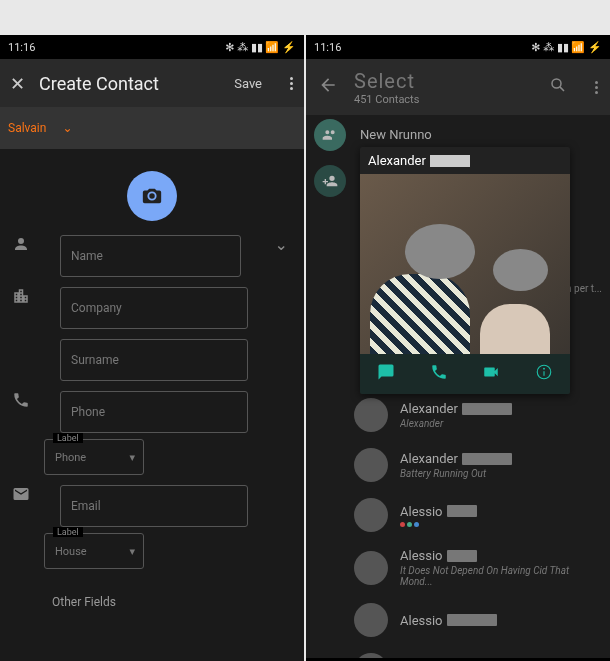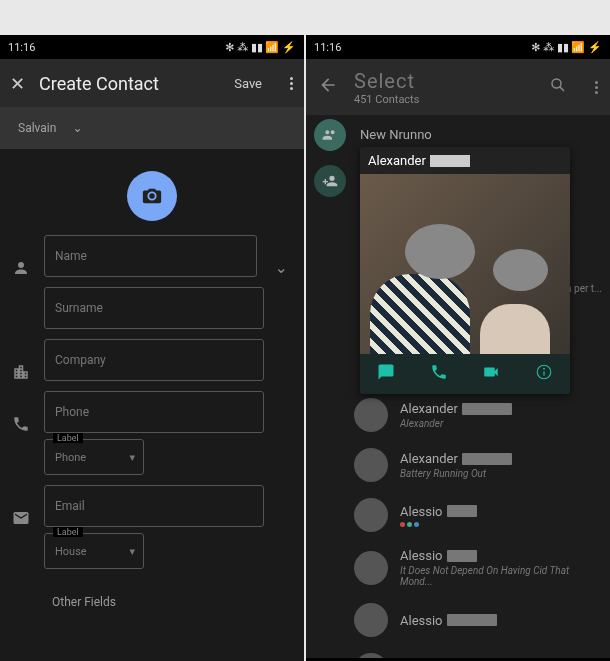--- a/index.html
+++ b/index.html
@@ -8,33 +8,33 @@
 .statusbar { height: 24px; background: #000; display: flex; align-items: center; justify-content: space-between; padding: 0 8px; color: #ddd; font-size: 11px; }
 .statusbar .right { display: flex; align-items: center; gap: 4px; }
 
 
 .l-header { height: 48px; background: #2a2a2a; display: flex; align-items: center; padding: 0 10px; color: #fff; gap: 14px; }
 .l-header .title { flex: 1; font-size: 18px; color: #eee; }
 .l-header .save { font-size: 13px; color: #ccc; }
 .l-header .menu { width: 4px; display: flex; flex-direction: column; gap: 2px; margin-left: 14px; }
 .l-header .menu i { width: 3px; height: 3px; background: #ccc; border-radius: 50%; }
 
-.account { height: 42px; background: #343434; display: flex; align-items: center; padding: 0 18px; gap: 10px; color: #a3a3a3; font-size: 12px; }
+.account { height: 42px; background: #343434; display: flex; align-items: center; padding: 0 8px; gap: 10px; color: #f97316; font-size: 12px; }
 .account .avatar { width: 26px; height: 26px; border-radius: 50%; background: #4a6a8a; display: flex; align-items: center; justify-content: center; overflow: hidden; }
 .account .avatar .head { width: 10px; height: 10px; background: #e8c5a8; border-radius: 50%; margin-top: -4px; }
 .account .pill { background: #222; border-radius: 16px; padding: 4px 10px; display: flex; align-items: center; gap: 6px; flex: 1; margin-left: -6px;}
 .account .bar { height: 12px; width: 80px; background: #888; border-radius: 2px; }
 .account .chev { margin-left: 6px; }
 
 .photo { display: flex; justify-content: center; padding: 22px 0 14px; }
 .photo-btn { width: 50px; height: 50px; border-radius: 50%; background: #7aa8f7; display: flex; align-items: center; justify-content: center; }
 .photo-btn svg { width: 22px; height: 22px; fill: #222; }
 
 .form { flex: 1; overflow: hidden; padding: 0 10px; }
-.row { display: flex; align-items: flex-end; gap: 12px; margin-bottom: 10px; }
+.row { display: flex; align-items: flex-start; gap: 28px; margin-bottom: 10px; }
 .row .ico { width: 22px; display: flex; justify-content: center; color: #888; }
 .row .ico svg { width: 18px; height: 18px; fill: #888; }
 .row .spacer { width: 22px; }
 .field { flex: 1; border: 1px solid #555; border-radius: 3px; height: 42px; display: flex; align-items: center; padding: 0 10px; color: #777; font-size: 12px; background: transparent; position: relative; }
 .field.small { height: 36px; font-size: 11px; width: 100px; flex: 0 0 100px; margin-left: 34px; }
 .row .chev { color: #888; padding: 0 6px; }
 .float-label { position: absolute; top: -7px; left: 8px; background: #000000; padding: 0 4px; font-size: 9px; color: #888; }
 .field .caret { position: absolute; right: 8px; }
 
 .other { color: #999; font-size: 12px; padding: 16px 0 8px 42px; }
@@ -124,34 +124,34 @@
           <svg viewBox="0 0 24 24">
             <path d="M12 12a4 4 0 100-8 4 4 0 000 8zm0 2c-4 0-8 2-8 5v1h16v-1c0-3-4-5-8-5z"></path>
           </svg>
         </span>
       <div class="field">
           <span>Name</span>
         </div>
       <span class="chev">⌄</span>
     </div>
     <div class="row">
+      <span class="ico">
+          <svg viewBox="0 0 24 24">
+            <path d="M3 21V7h6V3h6v8h6v10H3zm2-2h2v-2H5v2zm0-4h2v-2H5v2zm0-4h2V9H5v2zm6 8h2v-2h-2v2zm0-4h2v-2h-2v2zm0-4h2V9h-2v2zm0-4h2V5h-2v2zm6 12h2v-2h-2v2zm0-4h2v-2h-2v2z"></path>
+          </svg>
+        </span>
+      <div class="field">
+          <span>Company</span>
+        </div>
+      <span class="spacer" style="width:18px"></span>
+    </div>
+    <div class="row">
       <span class="spacer"></span>
       <div class="field">
           <span>Surname</span>
-        </div>
-      <span class="spacer" style="width:18px"></span>
-    </div>
-    <div class="row">
-      <span class="ico">
-          <svg viewBox="0 0 24 24">
-            <path d="M3 21V7h6V3h6v8h6v10H3zm2-2h2v-2H5v2zm0-4h2v-2H5v2zm0-4h2V9H5v2zm6 8h2v-2h-2v2zm0-4h2v-2h-2v2zm0-4h2V9h-2v2zm0-4h2V5h-2v2zm6 12h2v-2h-2v2zm0-4h2v-2h-2v2z"></path>
-          </svg>
-        </span>
-      <div class="field">
-          <span>Company</span>
         </div>
       <span class="spacer" style="width:18px"></span>
     </div>
     <div class="row">
       <span class="ico">
           <svg viewBox="0 0 24 24">
             <path d="M6.6 10.8a15 15 0 006.6 6.6l2.2-2.2a1 1 0 011-.25 11 11 0 003.6.6 1 1 0 011 1V20a1 1 0 01-1 1A17 17 0 013 4a1 1 0 011-1h3.5a1 1 0 011 1 11 11 0 00.6 3.6 1 1 0 01-.25 1l-2.25 2.2z"></path>
           </svg>
         </span>
       <div class="field">

